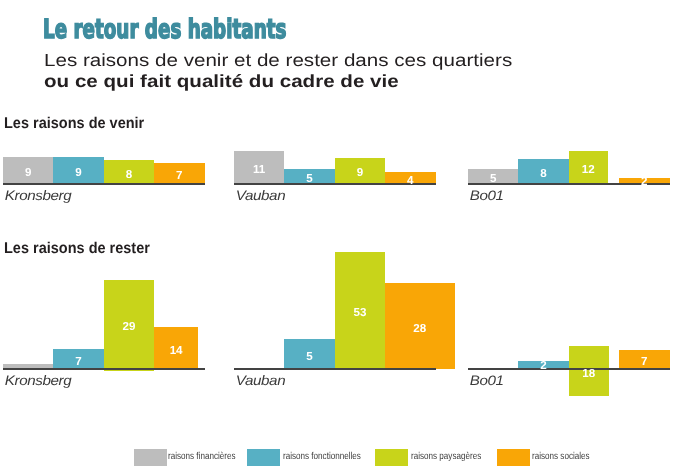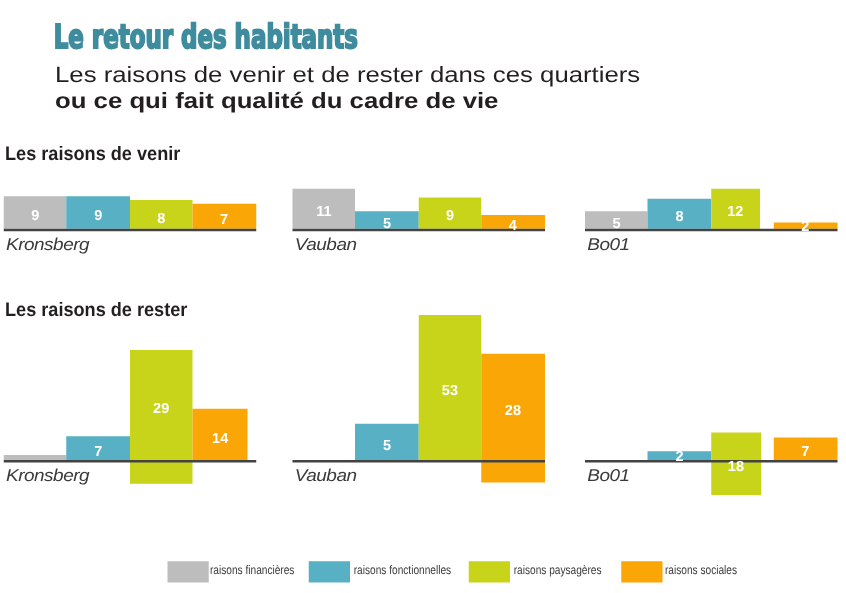--- a/index.html
+++ b/index.html
@@ -86,37 +86,37 @@
         <span style="top: -1.65px;">2</span>
       </div>
       <div class="axis" style="left: 468px; width: 201.5px; top: 182.9px;"></div>
       <div class="abs city-label" style="left: 469.8px; top: 188.4px;">Bo01</div>
     </div>
     <div class="chart">
       <div class="bar" style="left: 3px; width: 50.375px; top: 363.8px; height: 4.2px; background: rgb(189, 189, 189);"></div>
       <div class="bar" style="left: 53.375px; width: 50.375px; top: 349.3px; height: 18.7px; background: rgb(87, 176, 196);">
         <span style="top: 6.55px;">7</span>
       </div>
-      <div class="bar" style="left: 103.75px; width: 50.375px; top: 280.1px; height: 107px; background: rgb(200, 212, 26);">
+      <div class="bar" style="left: 103.75px; width: 50.375px; top: 280.1px; height: 91px; background: rgb(200, 212, 26);">
         <span style="top: 41.15px;">29</span>
       </div>
       <div class="bar" style="left: 154.125px; width: 44px; top: 327.3px; height: 40.7px; background: rgb(249, 166, 6);">
         <span style="top: 17.55px;">14</span>
       </div>
       <div class="axis" style="left: 3px; width: 201.5px; top: 368px;"></div>
       <div class="abs city-label" style="left: 4.8px; top: 373.3px;">Kronsberg</div>
     </div>
     <div class="chart">
       <div class="bar" style="left: 284.375px; width: 50.375px; top: 339.3px; height: 28.7px; background: rgb(87, 176, 196);">
         <span style="top: 11.55px;">5</span>
       </div>
       <div class="bar" style="left: 334.75px; width: 50.375px; top: 252.1px; height: 115.9px; background: rgb(200, 212, 26);">
         <span style="top: 55.15px;">53</span>
       </div>
-      <div class="bar" style="left: 385.125px; width: 50.375px; top: 282.7px; height: 103px; background: rgb(249, 166, 6);">
+      <div class="bar" style="left: 385.125px; width: 50.375px; top: 282.7px; height: 86px; background: rgb(249, 166, 6); padding-left: 19px;">
         <span style="top: 39.85px;">28</span>
       </div>
       <div class="axis" style="left: 234px; width: 201.5px; top: 368px;"></div>
       <div class="abs city-label" style="left: 235.8px; top: 373.3px;">Vauban</div>
     </div>
     <div class="chart">
       <div class="bar" style="left: 518.375px; width: 50.375px; top: 361.4px; height: 6.6px; background: rgb(87, 176, 196);">
         <span style="top: -1px;">2</span>
       </div>
       <div class="bar" style="left: 568.75px; width: 40px; top: 318.2px; height: 49.8px; background: rgb(200, 212, 26); margin-top: 28px;">

